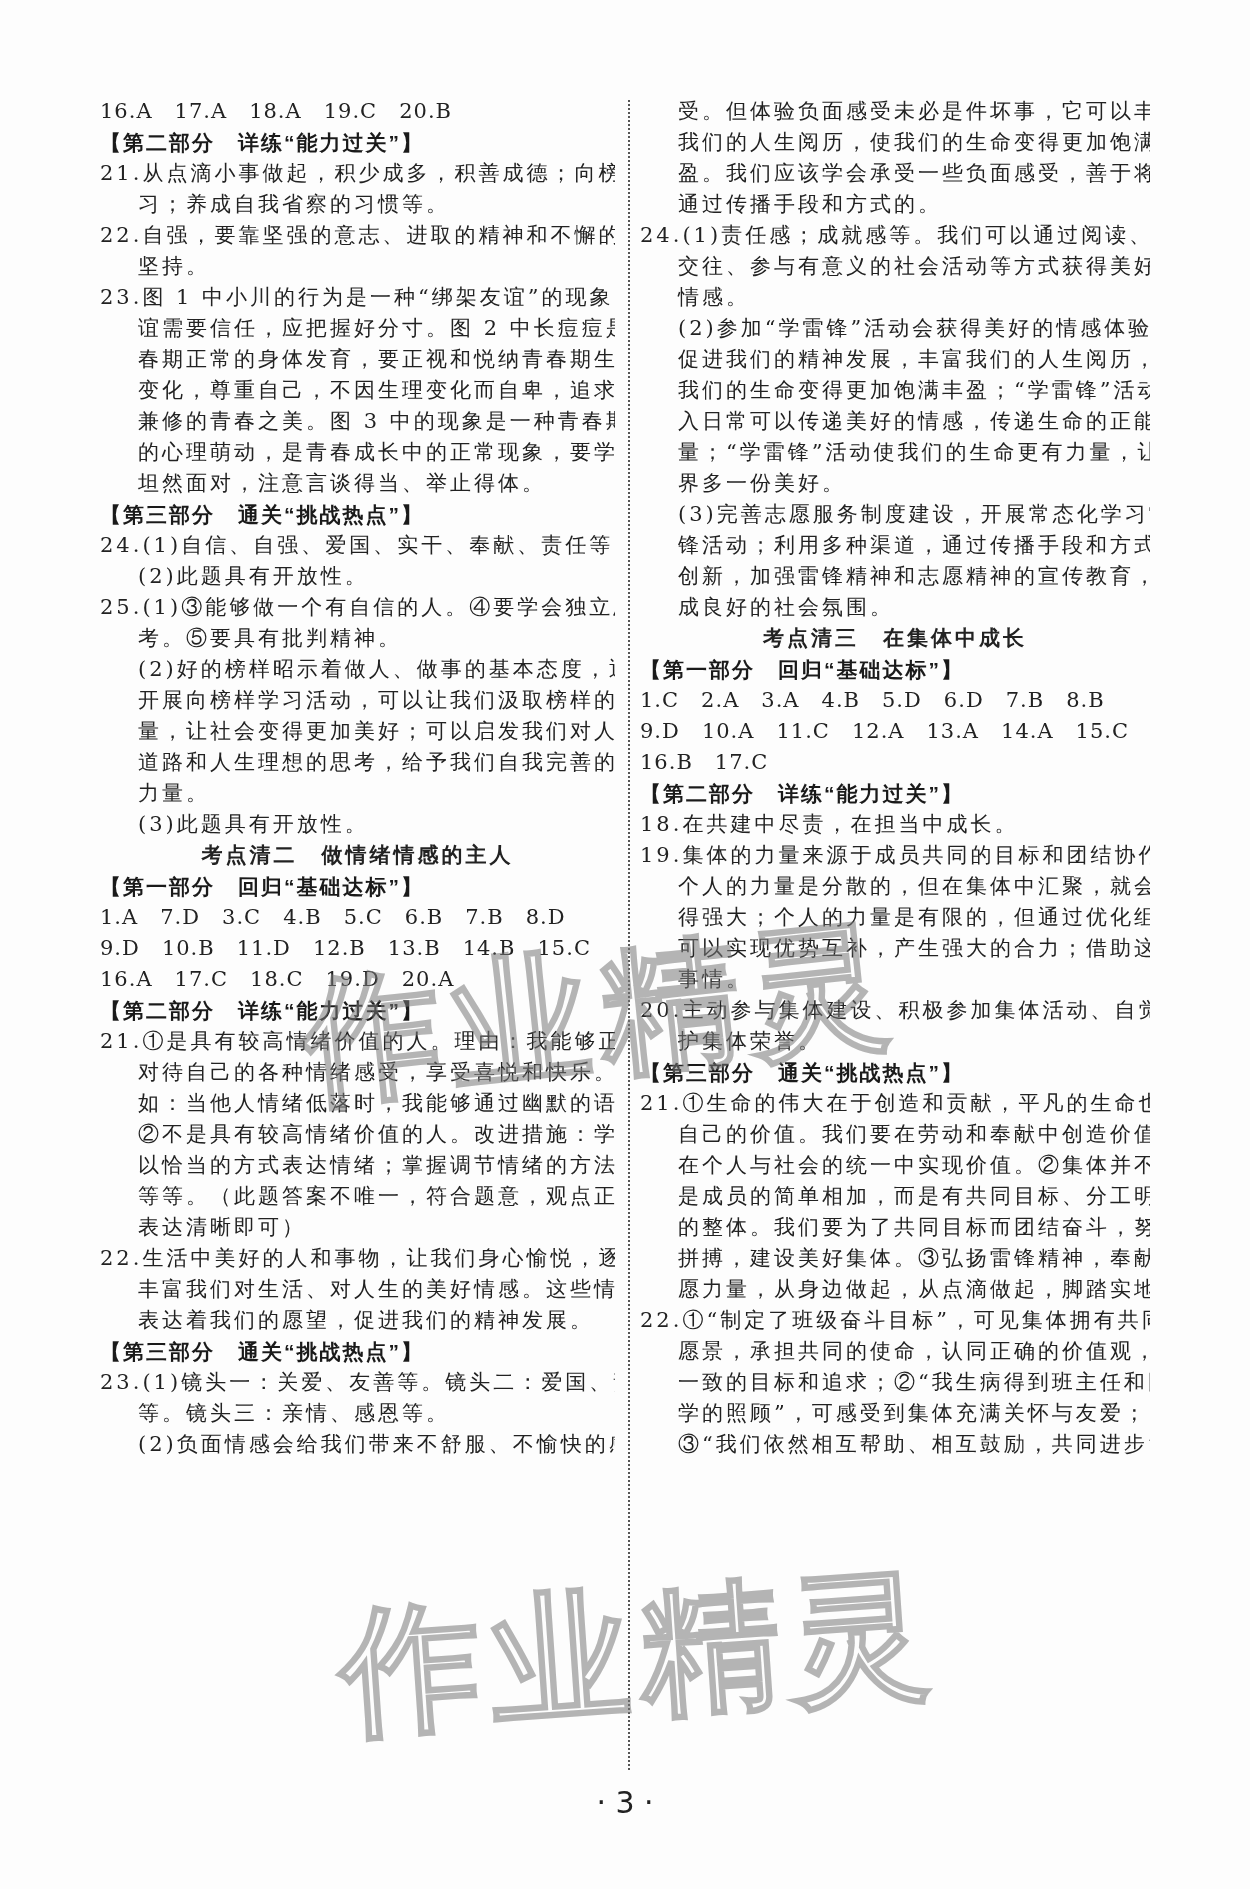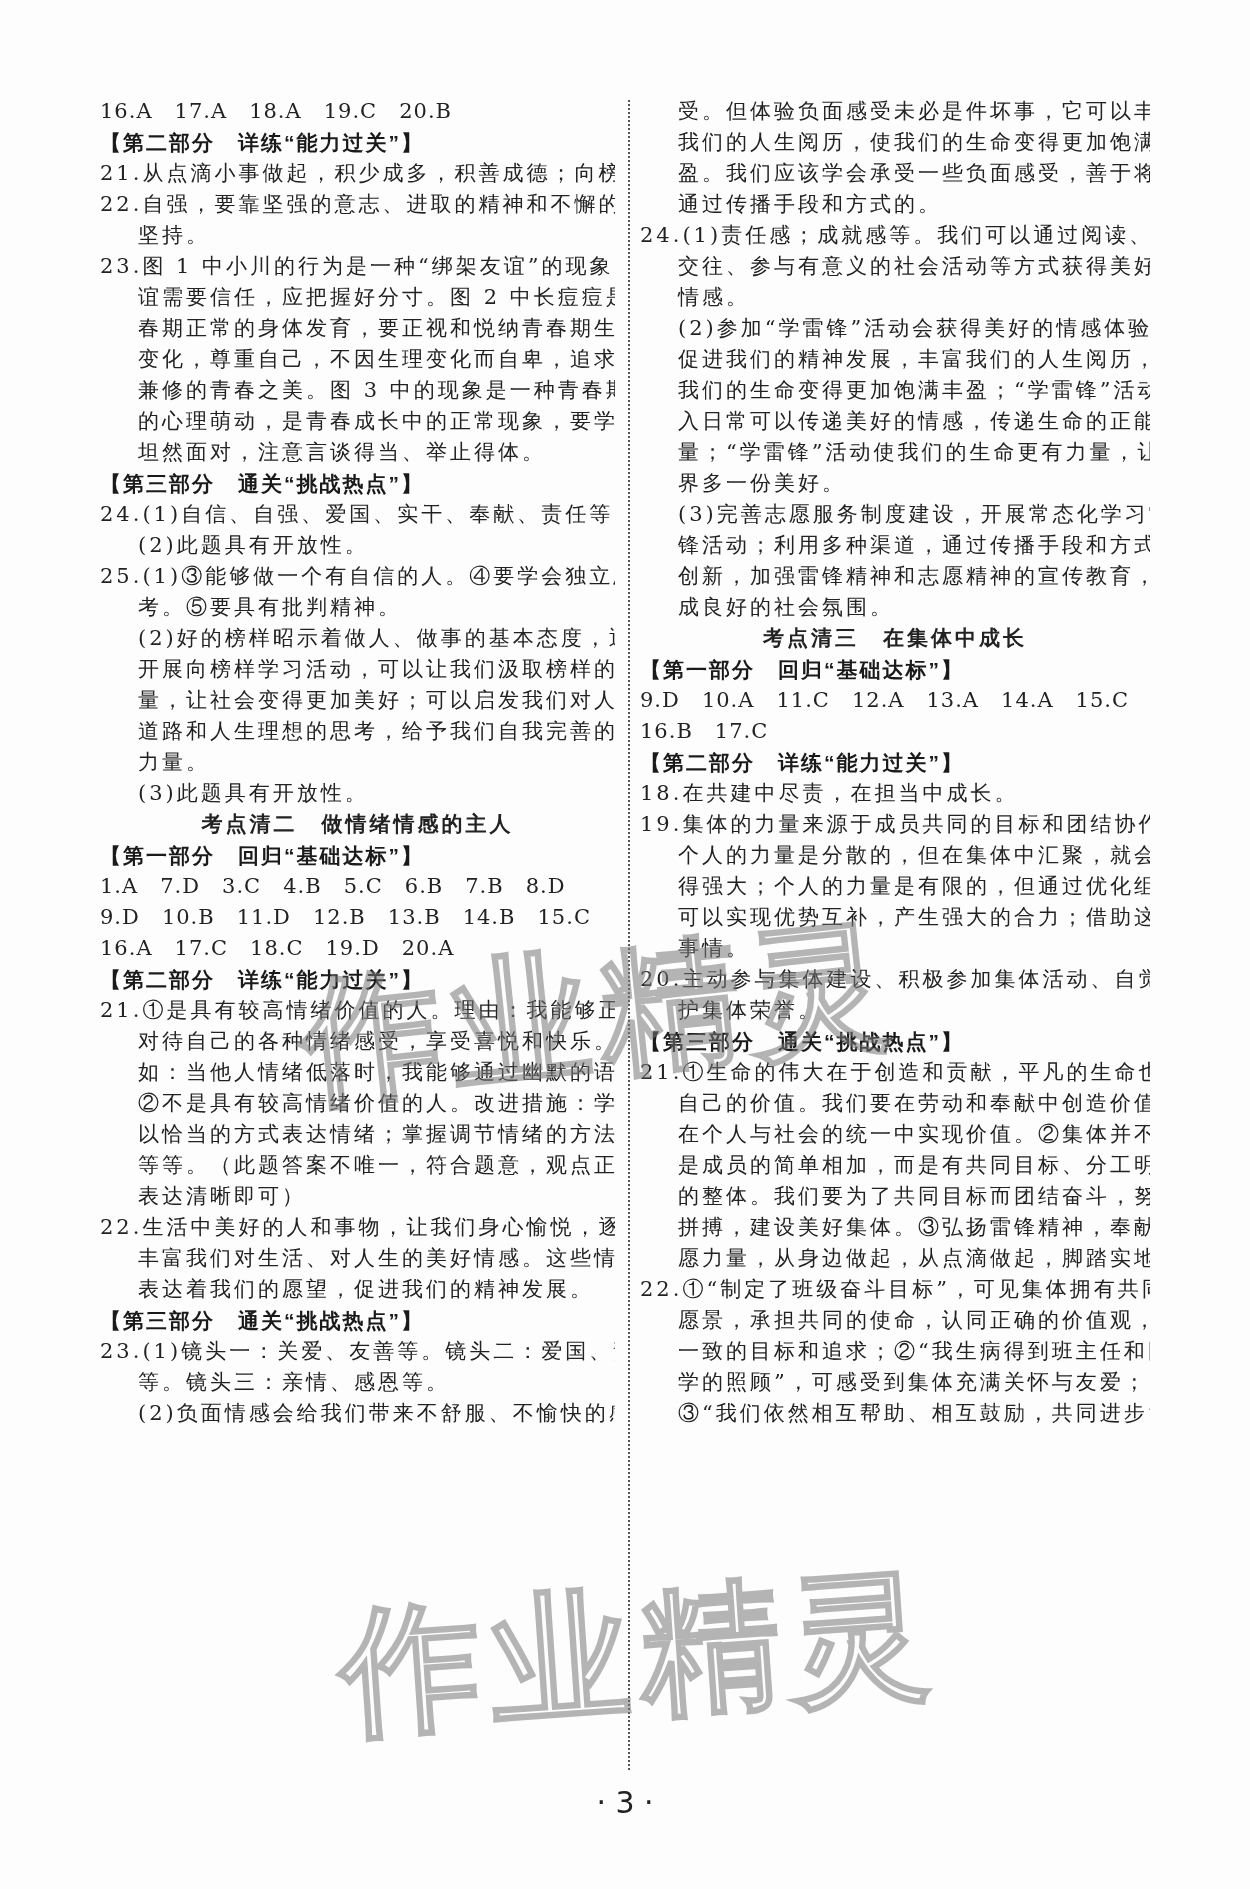--- a/index.html
+++ b/index.html
@@ -54,20 +54,21 @@
 <div class="page">
 
   <div class="divider"></div>
 
   <div class="column col-left">
     <div class="line answers">
       <span>16.A</span><span>17.A</span><span>18.A</span><span>19.C</span><span>20.B</span>
     </div>
     <div class="line section">【第二部分　详练“能力过关”】</div>
     <div class="line">21.从点滴小事做起，积少成多，积善成德；向榜样学</div>
+    <div class="line indent">习；养成自我省察的习惯等。</div>
     <div class="line">22.自强，要靠坚强的意志、进取的精神和不懈的</div>
     <div class="line indent">坚持。</div>
     <div class="line">23.图 1 中小川的行为是一种“绑架友谊”的现象，友</div>
     <div class="line indent">谊需要信任，应把握好分寸。图 2 中长痘痘是青</div>
     <div class="line indent">春期正常的身体发育，要正视和悦纳青春期生理</div>
     <div class="line indent">变化，尊重自己，不因生理变化而自卑，追求内外</div>
     <div class="line indent">兼修的青春之美。图 3 中的现象是一种青春期</div>
     <div class="line indent">的心理萌动，是青春成长中的正常现象，要学会</div>
     <div class="line indent">坦然面对，注意言谈得当、举止得体。</div>
     <div class="line section">【第三部分　通关“挑战热点”】</div>
@@ -123,20 +124,23 @@
     <div class="line indent">入日常可以传递美好的情感，传递生命的正能</div>
     <div class="line indent">量；“学雷锋”活动使我们的生命更有力量，让世</div>
     <div class="line indent">界多一份美好。</div>
     <div class="line indent">(3)完善志愿服务制度建设，开展常态化学习雷</div>
     <div class="line indent">锋活动；利用多种渠道，通过传播手段和方式的</div>
     <div class="line indent">创新，加强雷锋精神和志愿精神的宣传教育，形</div>
     <div class="line indent">成良好的社会氛围。</div>
     <div class="line title">考点清三　在集体中成长</div>
     <div class="line section">【第一部分　回归“基础达标”】</div>
     <div class="line answers">
+      <span>1.C</span><span>2.A</span><span>3.A</span><span>4.B</span><span>5.D</span><span>6.D</span><span>7.B</span><span>8.B</span>
+    </div>
+    <div class="line answers">
       <span>9.D</span><span>10.A</span><span>11.C</span><span>12.A</span><span>13.A</span><span>14.A</span><span>15.C</span>
     </div>
     <div class="line answers">
       <span>16.B</span><span>17.C</span>
     </div>
     <div class="line section">【第二部分　详练“能力过关”】</div>
     <div class="line">18.在共建中尽责，在担当中成长。</div>
     <div class="line">19.集体的力量来源于成员共同的目标和团结协作；</div>
     <div class="line indent">个人的力量是分散的，但在集体中汇聚，就会变</div>
     <div class="line indent">得强大；个人的力量是有限的，但通过优化组合</div>

